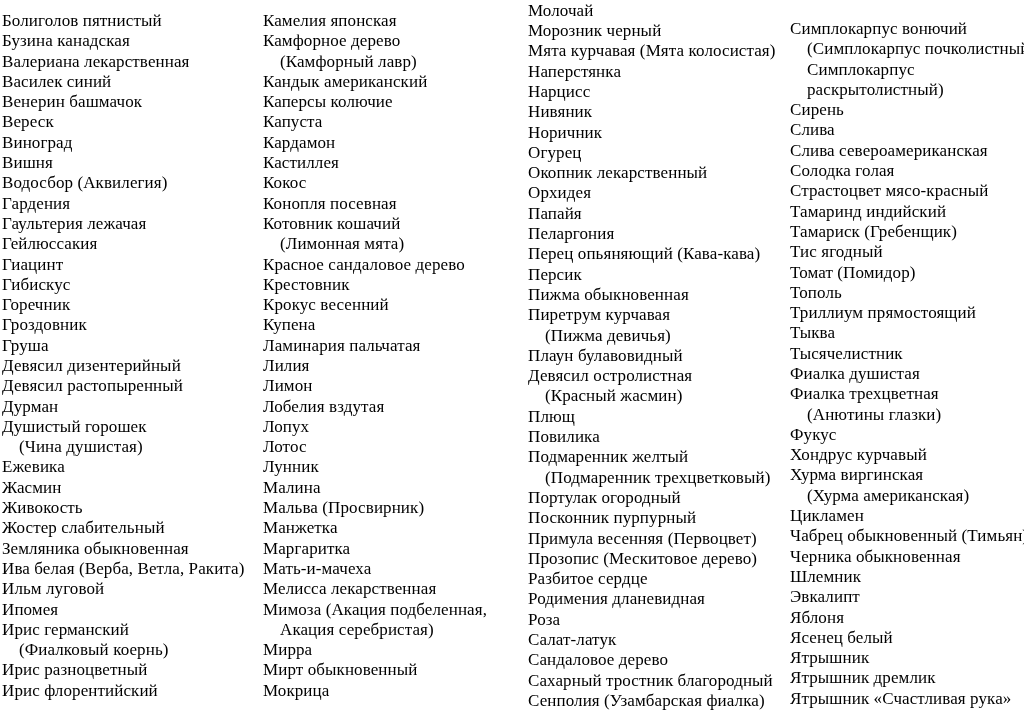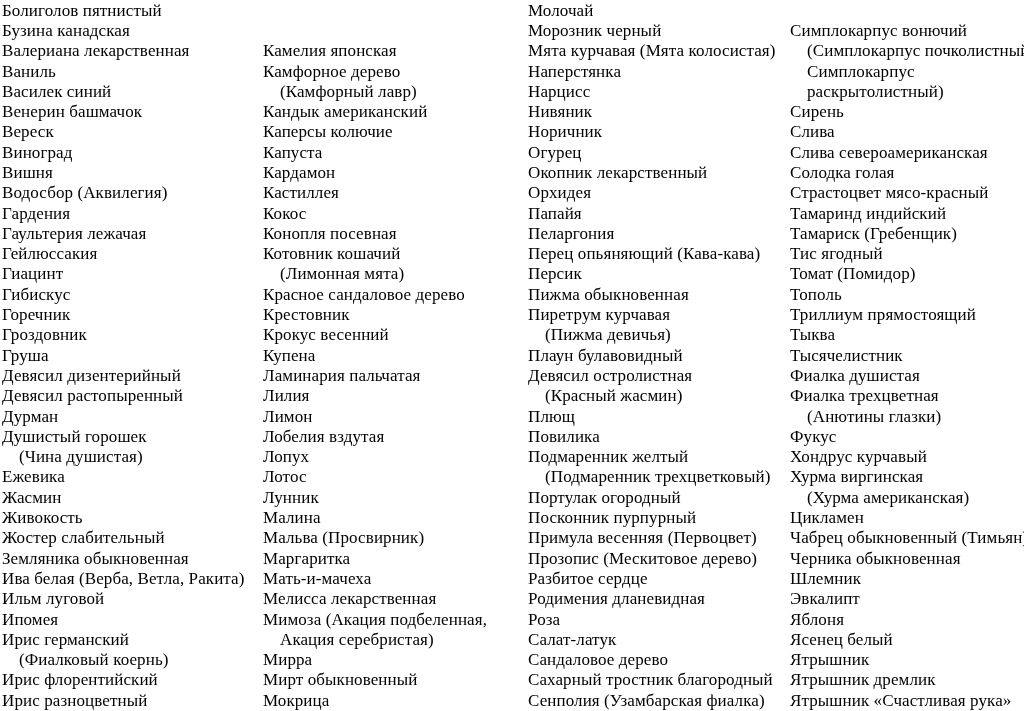--- a/index.html
+++ b/index.html
@@ -10,21 +10,21 @@
   .page {
     position: relative;
     width: 1024px;
     height: 711px;
     background: #ffffff;
     color: #000000;
     font-family: "Liberation Serif", "DejaVu Serif", serif;
     font-size: 17px;
     display: flex;
     flex-direction: row;
-    align-items: flex-end;
+    align-items: center;
     overflow: hidden;
     box-sizing: border-box;
     padding-top: 1px;
   }
   .col {
     box-sizing: border-box;
     overflow: visible;
     flex: 0 0 auto;
   }
   .col-1 { width: 236px; padding-left: 2px; }
@@ -49,21 +49,20 @@
   }
 </style>
 </head>
 <body>
 
 <div class="page" style="background: rgb(255, 255, 255); color: rgb(0, 0, 0);">
   <div class="col col-1">
       <div class="line">Болиголов пятнистый</div>
       <div class="line">Бузина канадская</div>
       <div class="line">Валериана лекарственная</div>
-      <div class="line">Ваниль</div>
       <div class="line">Василек синий</div>
       <div class="line">Венерин башмачок</div>
       <div class="line">Вереск</div>
       <div class="line">Виноград</div>
       <div class="line">Вишня</div>
       <div class="line">Водосбор (Аквилегия)</div>
       <div class="line">Гардения</div>
       <div class="line">Гаультерия лежачая</div>
       <div class="line">Гейлюссакия</div>
       <div class="line">Гиацинт</div>
@@ -79,22 +78,22 @@
       <div class="line">Ежевика</div>
       <div class="line">Жасмин</div>
       <div class="line">Живокость</div>
       <div class="line">Жостер слабительный</div>
       <div class="line">Земляника обыкновенная</div>
       <div class="line">Ива белая (Верба, Ветла, Ракита)</div>
       <div class="line">Ильм луговой</div>
       <div class="line">Ипомея</div>
       <div class="line">Ирис германский</div>
       <div class="line indent">(Фиалковый коернь)</div>
+      <div class="line">Ирис разноцветный</div>
       <div class="line">Ирис флорентийский</div>
-      <div class="line">Ирис разноцветный</div>
     </div>
   <div class="sep"></div>
   <div class="col col-2">
       <div class="line">Камелия японская</div>
       <div class="line">Камфорное дерево</div>
       <div class="line indent">(Камфорный лавр)</div>
       <div class="line">Кандык американский</div>
       <div class="line">Каперсы колючие</div>
       <div class="line">Капуста</div>
       <div class="line">Кардамон</div>
@@ -109,20 +108,21 @@
       <div class="line">Купена</div>
       <div class="line">Ламинария пальчатая</div>
       <div class="line">Лилия</div>
       <div class="line">Лимон</div>
       <div class="line">Лобелия вздутая</div>
       <div class="line">Лопух</div>
       <div class="line">Лотос</div>
       <div class="line">Лунник</div>
       <div class="line">Малина</div>
       <div class="line">Мальва (Просвирник)</div>
+      <div class="line">Манжетка</div>
       <div class="line">Маргаритка</div>
       <div class="line">Мать-и-мачеха</div>
       <div class="line">Мелисса лекарственная</div>
       <div class="line">Мимоза (Акация подбеленная,</div>
       <div class="line indent">Акация серебристая)</div>
       <div class="line">Мирра</div>
       <div class="line">Мирт обыкновенный</div>
       <div class="line">Мокрица</div>
     </div>
   <div class="sep"></div>

